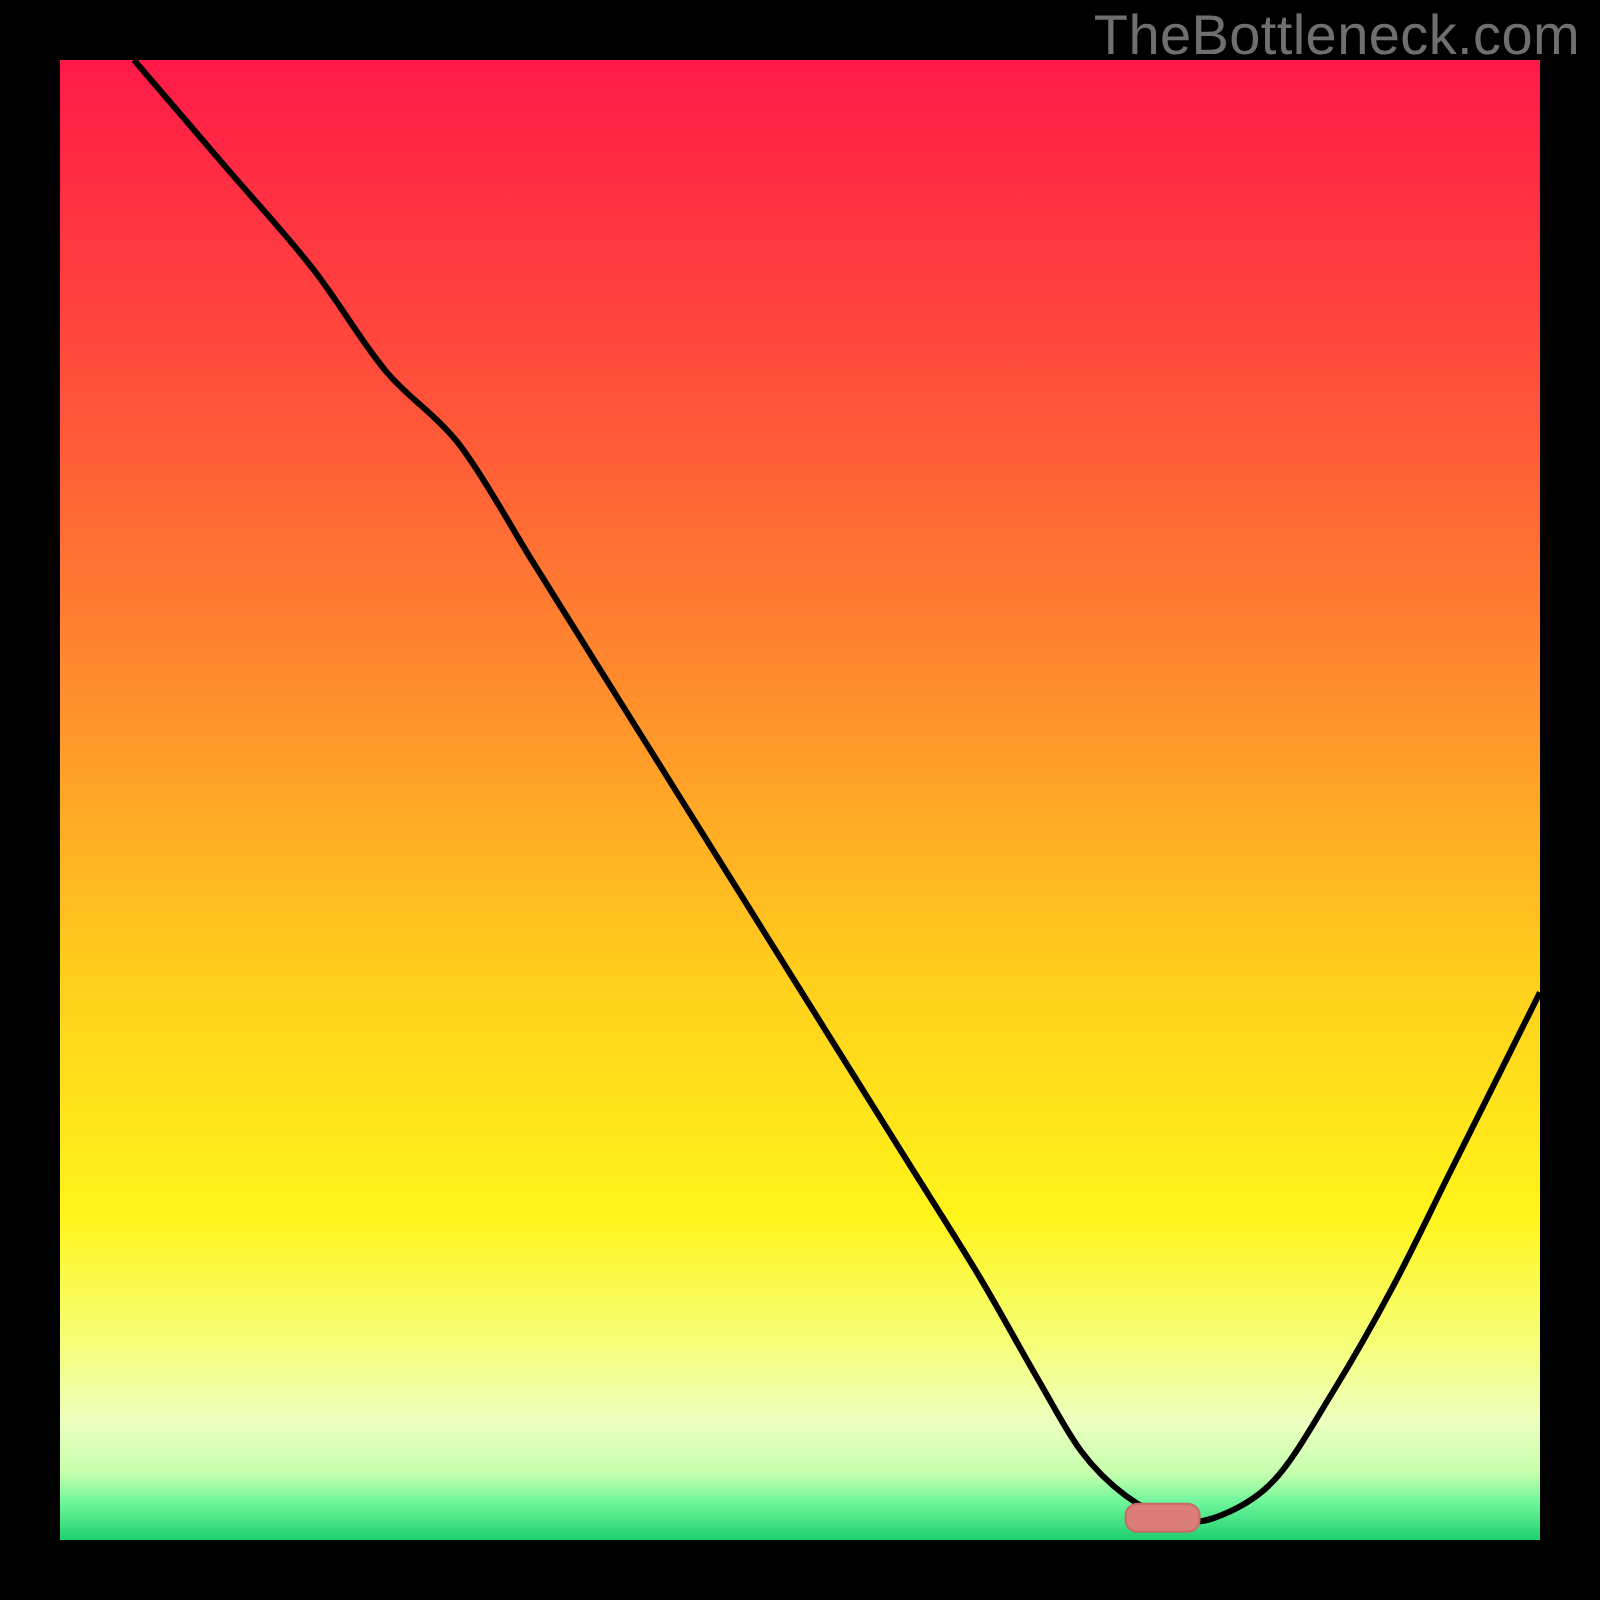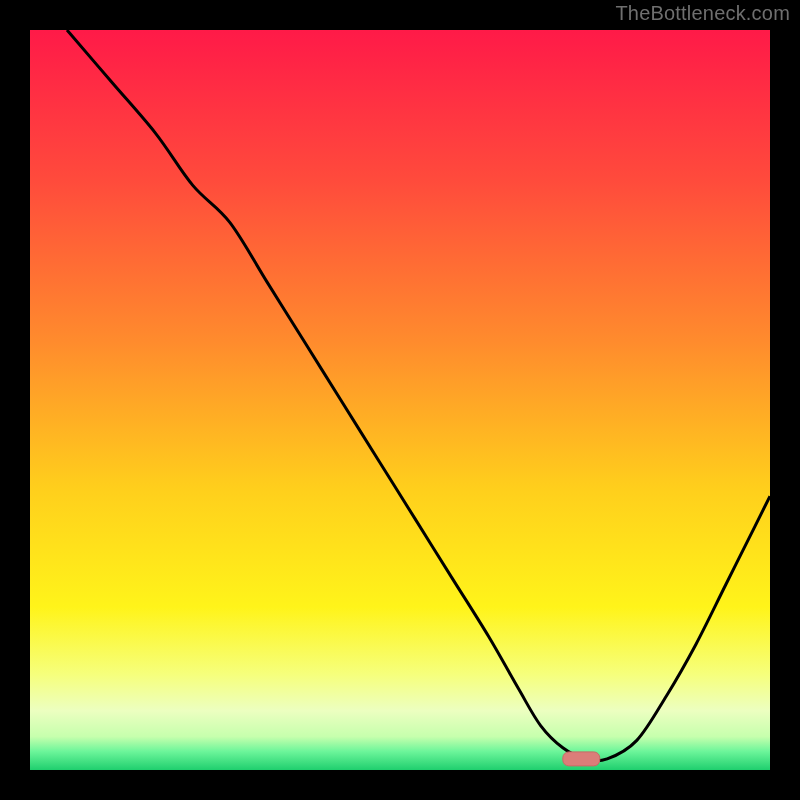--- a/index.html
+++ b/index.html
@@ -17,21 +17,21 @@
     top: 0;
     width: 800px;
     height: 800px;
     background: #000;
   }
   .watermark {
     position: absolute;
     top: 2px;
     right: 10px;
     color: #6f6f6f;
-    font-size: 20px;
+    font-size: 28px;
     font-weight: 500;
     letter-spacing: 0.2px;
     pointer-events: none;
   }
   .plot-area {
     position: absolute;
     left: 30px;
     top: 30px;
     width: 740px;
     height: 740px;

